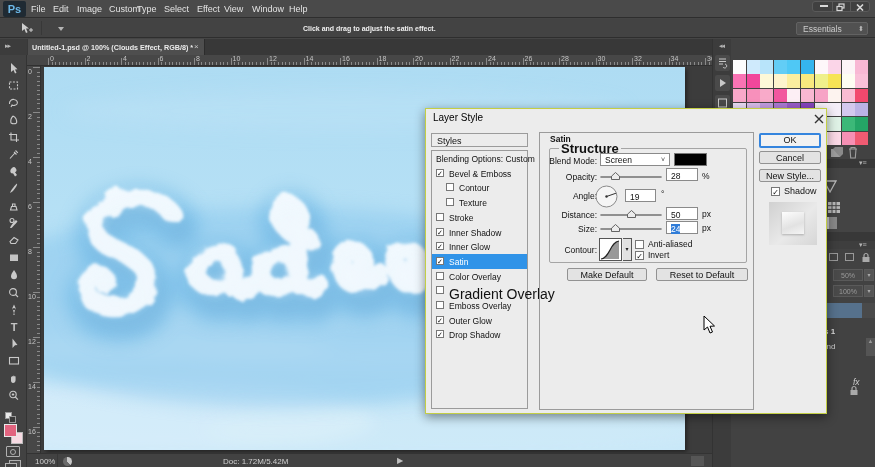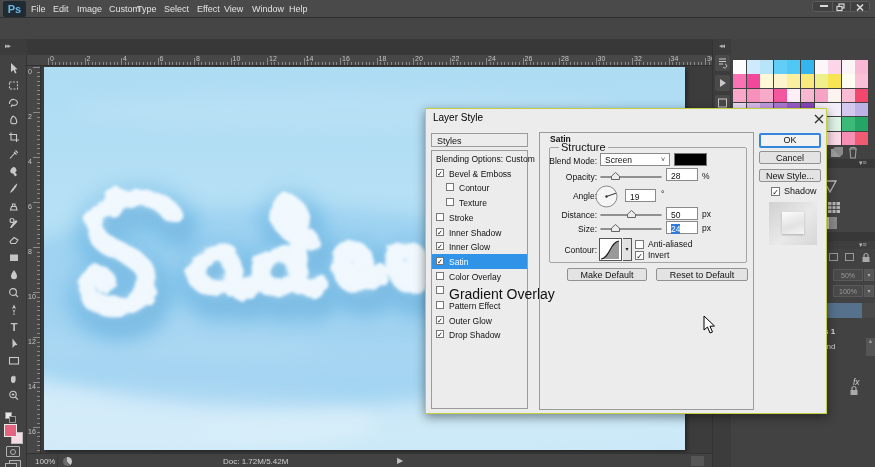--- a/index.html
+++ b/index.html
@@ -35,24 +35,41 @@
         <rect x="3" y="1" width="5" height="4" fill="none" stroke="#d8d8d8" stroke-width="1.2"></rect>
         <rect x="1" y="3.5" width="5" height="4" fill="#404040" stroke="#d8d8d8" stroke-width="1.2"></rect>
       </svg>
       <span class="abs" style="left:37px;top:-1px;width:1px;height:11px;background:#5a5a5a;"></span>
       <svg class="abs" style="left:43px;top:2px;" width="8" height="7" viewBox="0 0 8 7">
         <path d="M1,0.5 L7,6.5 M7,0.5 L1,6.5" stroke="#d8d8d8" stroke-width="1.6"></path>
       </svg>
     </div>
   </div>
 
+  <div class="abs" style="left:0;top:19px;width:875px;height:19px;background:#434343;border-bottom:1px solid #2e2e2e;">
+    <svg class="abs" style="left:20px;top:4px;" width="14" height="11" viewBox="0 0 14 11">
+      <path d="M2,0 L2,8 L4.4,6 L6,10 L7.6,9.2 L6,5.6 L9,5.4 Z" fill="#cfcfcf"></path>
+      <path d="M9,7 h4 M11,5 v4" stroke="#cfcfcf" stroke-width="1"></path>
+    </svg>
+    <span class="abs" style="left:58px;top:8px;width:0;height:0;border-left:3px solid transparent;border-right:3px solid transparent;border-top:4px solid #b5b5b5;"></span>
+    <span class="abs" style="left:41px;top:2px;width:1px;height:14px;background:#383838;"></span>
+    <div class="abs" style="left:303px;top:6px;width:120px;font-size:7px;font-weight:bold;color:#f0f0f0;text-align:center;white-space:nowrap;">Click and drag to adjust the satin effect.</div>
+    <div class="abs" style="left:796px;top:3px;width:72px;height:13px;background:#515151;border:1px solid #626262;border-radius:2px;">
+      <span class="abs" style="left:6px;top:1px;font-size:8.5px;color:#cscscs;color:#cccccc;">Essentials</span>
+      <span class="abs" style="left:61px;top:1.5px;font-size:7px;color:#bbb;">⬍</span>
+    </div>
+  </div>
 
   <div class="abs" style="left:0;top:39px;width:875px;height:16px;background:#383838;">
     <div class="abs" style="left:0;top:0;width:27px;height:16px;background:#3c3c3c;color:#b5b5b5;font-size:7px;">
       <span class="abs" style="left:5px;top:3px;letter-spacing:-1px;">▸▸</span>
+    </div>
+    <div class="abs" style="left:28px;top:0;width:177px;height:16px;background:#4e4e4e;border-right:1px solid #2c2c2c;">
+      <span class="abs" style="left:4px;top:4px;font-size:7.2px;font-weight:bold;color:#ececec;white-space:nowrap;">Untitled-1.psd @ 100% (Clouds Effect, RGB/8) *</span>
+      <span class="abs" style="left:166px;top:3px;font-size:8px;color:#c5c5c5;">×</span>
     </div>
   </div>
 
   <div class="abs" id="toolbar" style="left:0;top:55px;width:27px;height:412px;background:#424242;border-right:1px solid #333;">
       <svg class="abs" style="left:7px;top:7.0px;" width="13" height="13" viewBox="0 0 13 13">
         <path d="M4,1 L4,10 L6.5,8 L8,11.5 L9.5,10.8 L8,7.5 L10.5,7.3 Z" fill="#c9c9c9"></path>
       </svg>
       <svg class="abs" style="left:7px;top:24.2px;" width="13" height="13" viewBox="0 0 13 13">
         <rect x="2.5" y="3" width="8" height="7" stroke="#c9c9c9" fill="none" stroke-width="1.1" stroke-dasharray="2,1.4"></rect>
       </svg>
@@ -678,32 +695,32 @@
         <span class="abs" style="left:4px;top:91.19999999999999px;width:8px;height:8px;background:#fff;border:1px solid #777;font-size:7px;line-height:8px;text-align:center;color:#111;">✓</span>
         <span class="abs" style="left:17px;top:91.19999999999999px;font-size:8.5px;color:#111;white-space:nowrap;text-align:center;">Inner Glow</span>
         <div class="abs" style="left:0;top:102.89999999999999px;width:95px;height:14.7px;background:#3093e8;"></div>
         <span class="abs" style="left:4px;top:105.89999999999999px;width:8px;height:8px;background:#fff;border:1px solid #777;font-size:7px;line-height:8px;text-align:center;color:#111;">✓</span>
         <span class="abs" style="left:17px;top:105.89999999999999px;font-size:8.5px;color:#fff;white-space:nowrap;">Satin</span>
         <span class="abs" style="left:4px;top:120.6px;width:8px;height:8px;background:#fff;border:1px solid #777;font-size:7px;line-height:8px;text-align:center;color:#111;"></span>
         <span class="abs" style="left:17px;top:120.6px;font-size:8.5px;color:#111;white-space:nowrap;">Color Overlay</span>
         <span class="abs" style="left:4px;top:135.29999999999998px;width:8px;height:8px;background:#fff;border:1px solid #777;font-size:7px;line-height:8px;text-align:center;color:#111;"></span>
         <span class="abs" style="left:17px;top:135.29999999999998px;font-size:14px;color:#111;white-space:nowrap;">Gradient Overlay</span>
         <span class="abs" style="left:4px;top:150px;width:8px;height:8px;background:#fff;border:1px solid #777;font-size:7px;line-height:8px;text-align:center;color:#111;"></span>
-        <span class="abs" style="left:17px;top:150px;font-size:8.5px;color:#111;white-space:nowrap;">Pattern Effect</span>
+        <span class="abs" style="left:17px;top:150px;font-size:8.5px;color:#111;white-space:nowrap;">Emboss Overlay</span>
         <span class="abs" style="left:4px;top:164.7px;width:8px;height:8px;background:#fff;border:1px solid #777;font-size:7px;line-height:8px;text-align:center;color:#111;">✓</span>
         <span class="abs" style="left:17px;top:164.7px;font-size:8.5px;color:#111;white-space:nowrap;">Outer Glow</span>
         <span class="abs" style="left:4px;top:179.39999999999998px;width:8px;height:8px;background:#fff;border:1px solid #777;font-size:7px;line-height:8px;text-align:center;color:#111;">✓</span>
         <span class="abs" style="left:17px;top:179.39999999999998px;font-size:8.5px;color:#111;white-space:nowrap;">Drop Shadow</span>
       </div>
 
     <div class="abs" style="left:113px;top:23px;width:215px;height:278px;border:1px solid #9b9b9b;">
       <span class="abs" style="left:10px;top:1px;font-size:8.5px;font-weight:bold;">Satin</span>
 
       <fieldset class="abs" style="left:9px;top:8px;width:198px;height:122px;border:1px solid #a5a5a5;border-radius:2px;">
-        <legend style="font-size:11px;font-weight:normal;margin-left:9px;padding:0 2px;">Structure</legend>
+        <legend style="font-size:13px;font-weight:bold;margin-left:9px;padding:0 2px;">Structure</legend>
       </fieldset>
 
       <span class="abs" style="left:0;top:23px;width:57px;text-align:right;font-size:8.5px;">Blend Mode:</span>
       <div class="abs" style="left:60px;top:20px;width:70px;height:13px;background:#fff;border:1px solid #8a8a8a;">
         <span class="abs" style="left:4px;top:1px;font-size:8.5px;">Screen</span>
         <span class="abs" style="left:60px;top:2px;font-size:7px;color:#444;">˅</span>
       </div>
       <div class="abs" style="left:134px;top:20px;width:33px;height:13px;background:#000;border:1px solid #777;"></div>
 
       <span class="abs" style="left:0;top:39px;width:57px;text-align:right;font-size:8.5px;">Opacity:</span>

